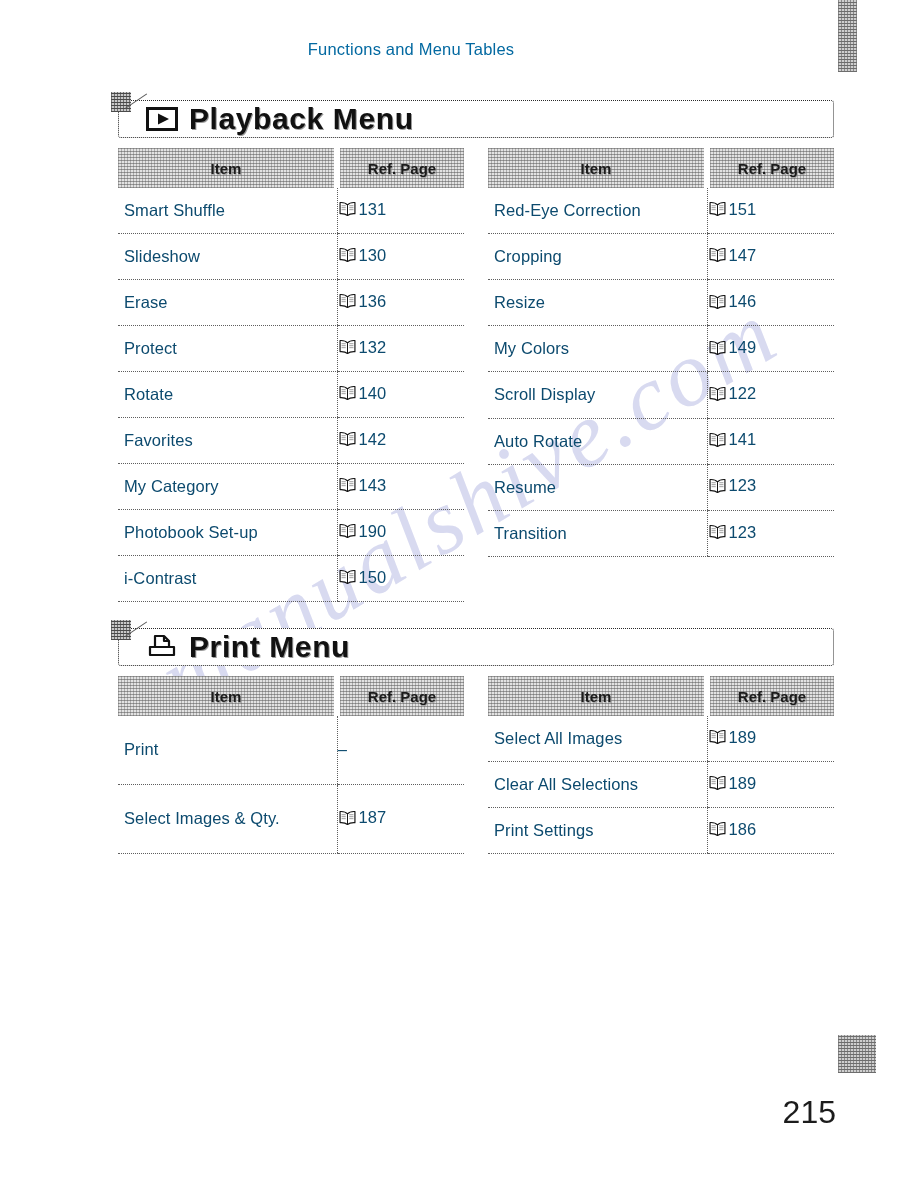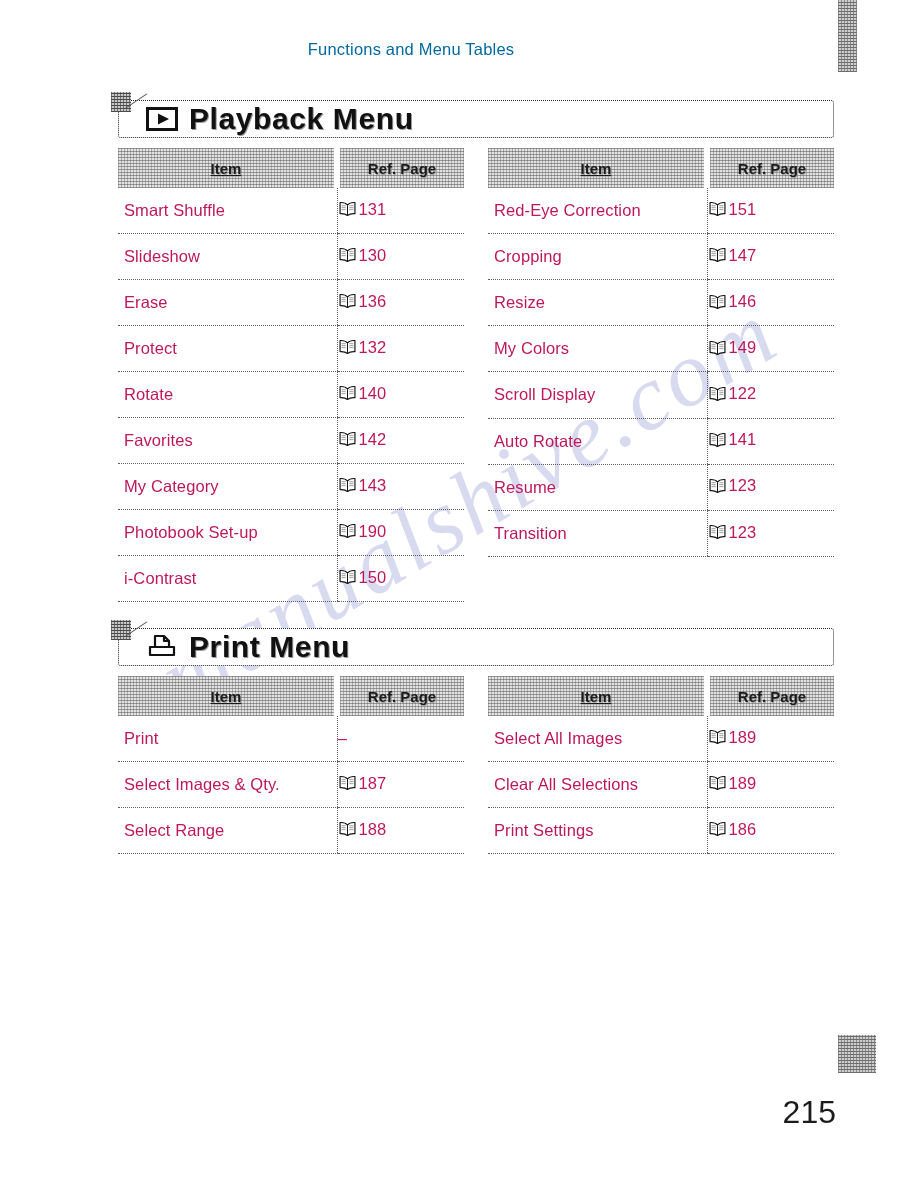--- a/index.html
+++ b/index.html
@@ -140,27 +140,27 @@
     font-weight: bold;
     color: #1b1b1b;
     text-align: center;
     text-shadow: .7px .7px 0 #a8a8a8;
     background:
       repeating-linear-gradient(0deg,  rgba(90,90,90,.55) 0 1px, transparent 1px 3px),
       repeating-linear-gradient(90deg, rgba(120,120,120,.5) 0 1px, transparent 1px 3px),
       #e2e2e2;
     border: none;
   }
-  .menu-table th.th-item { border-right: 6px solid #ffffff; text-decoration: underline; }
+  .menu-table th.th-item { border-right: 6px solid #ffffff; }
 
   .menu-table td {
     height: 45px;
     padding: 0 0 0 6px;
     font-size: 16.5px;
-    color: #be185d;
+    color: #0c4a6e;
     border-bottom: 1px dotted #5e5e5e;
     vertical-align: middle;
     letter-spacing: .1px;
   }
   .menu-table td.ref {
     text-align: left;
     padding: 0;
     border-left: 1px dotted #5e5e5e;
     white-space: nowrap;
   }
@@ -506,33 +506,20 @@
               <span style="display: inline-flex;">
                 <svg class="book-icon" viewBox="0 0 20 17" aria-hidden="true">
                   <path d="M10 4.2 C8.3 2.2 5.6 1.4 2.1 1.6 L2.1 13.4 C5.6 13.2 8.3 13.9 10 15.4 C11.7 13.9 14.4 13.2 17.9 13.4 L17.9 1.6 C14.4 1.4 11.7 2.2 10 4.2 Z" fill="#ffffff" stroke="#151515" stroke-width="1.25" stroke-linejoin="round"></path>
                   <path d="M10 4.4 L10 15.2" fill="none" stroke="#151515" stroke-width="1.1"></path>
                   <path d="M4.1 5.0 h3.6 M4.1 7.1 h3.6 M4.1 9.2 h3.6 M12.3 5.0 h3.6 M12.3 7.1 h3.6 M12.3 9.2 h3.6" stroke="#6b6b6b" stroke-width=".7" stroke-linecap="round"></path>
                 </svg>
               </span>
               <span>187</span>
             </span></td>
         </tr>
-        <tr>
-          <td>Select Range</td>
-          <td class="ref"><span class="ref-inner">
-              <span style="display: inline-flex;">
-                <svg class="book-icon" viewBox="0 0 20 17" aria-hidden="true">
-                  <path d="M10 4.2 C8.3 2.2 5.6 1.4 2.1 1.6 L2.1 13.4 C5.6 13.2 8.3 13.9 10 15.4 C11.7 13.9 14.4 13.2 17.9 13.4 L17.9 1.6 C14.4 1.4 11.7 2.2 10 4.2 Z" fill="#ffffff" stroke="#151515" stroke-width="1.25" stroke-linejoin="round"></path>
-                  <path d="M10 4.4 L10 15.2" fill="none" stroke="#151515" stroke-width="1.1"></path>
-                  <path d="M4.1 5.0 h3.6 M4.1 7.1 h3.6 M4.1 9.2 h3.6 M12.3 5.0 h3.6 M12.3 7.1 h3.6 M12.3 9.2 h3.6" stroke="#6b6b6b" stroke-width=".7" stroke-linecap="round"></path>
-                </svg>
-              </span>
-              <span>188</span>
-            </span></td>
-        </tr>
       </tbody>
   </table>
 
   <table class="menu-table">
     <colgroup>
         <col class="c-item">
         <col class="c-ref">
       </colgroup>
     <thead>
       <tr>

